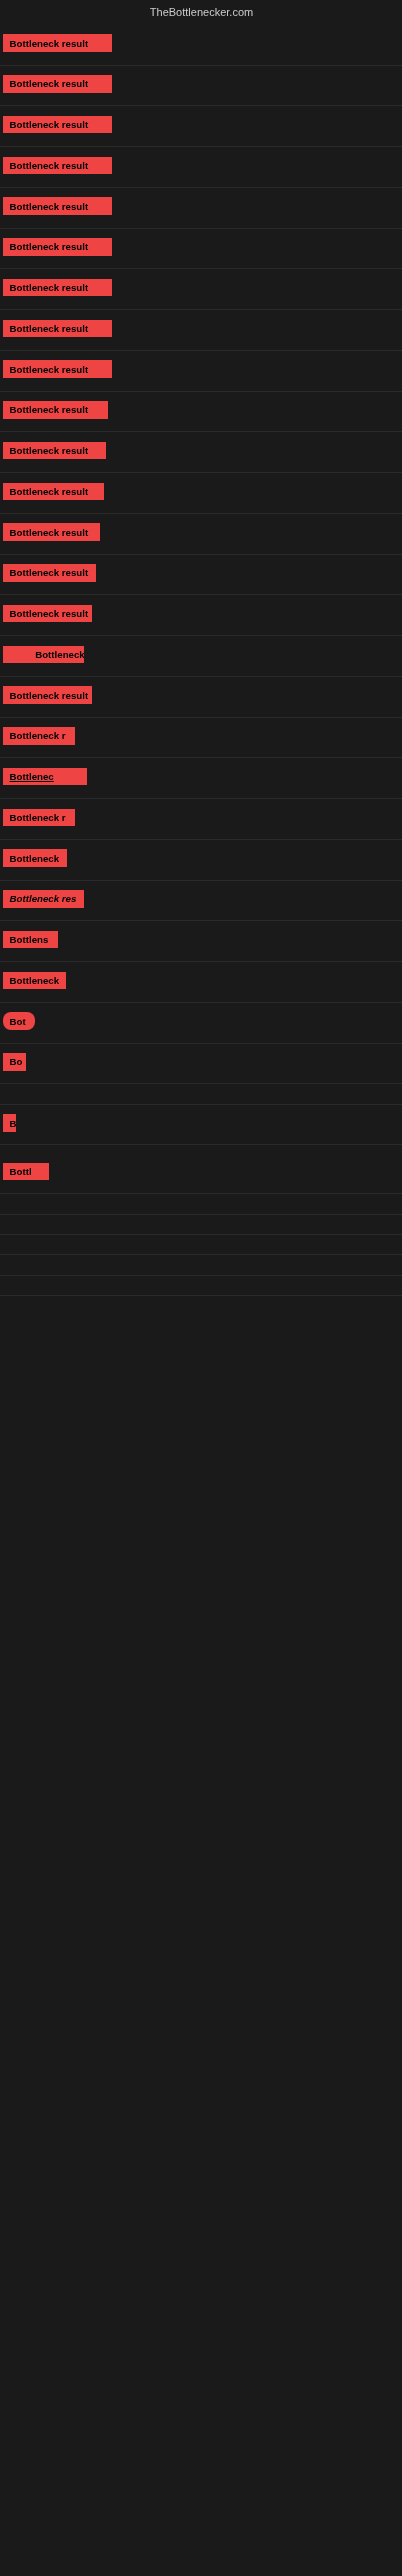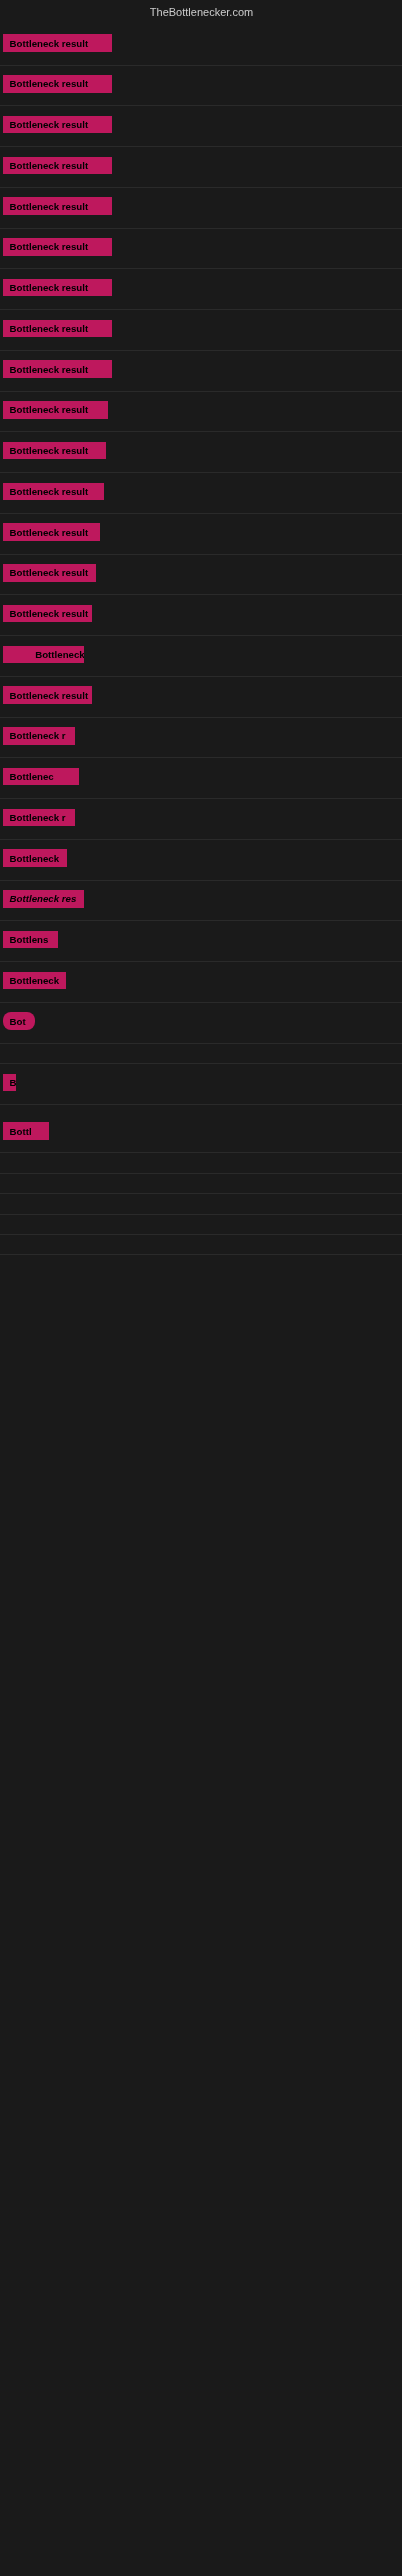--- a/index.html
+++ b/index.html
@@ -16,21 +16,21 @@
     }
     .site-title {
       text-align: center;
       color: #cccccc;
       font-size: 11px;
       padding: 6.4px 0;
       background-color: #1a1a1a;
     }
     .bottleneck-bar {
       display: inline-block;
-      background-color: #be185d;
+      background-color: #ef4444;
       color: #000000;
       font-size: 9.7px;
       font-weight: bold;
       padding: 3.2px 6.4px;
       white-space: nowrap;
       overflow: hidden;
     }
     .row {
       padding: 9.7px 3.2px;
       border-bottom: 0.8px solid #2a2a2a;
@@ -55,27 +55,28 @@
     <div class="row"><div class="bottleneck-bar" style="width: 109px;">Bottleneck result</div></div>
     <div class="row"><div class="bottleneck-bar" style="width: 105px;">Bottleneck result</div></div>
     <div class="row"><div class="bottleneck-bar" style="width: 103px;">Bottleneck result</div></div>
     <div class="row"><div class="bottleneck-bar" style="width: 101px;">Bottleneck result</div></div>
     <div class="row"><div class="bottleneck-bar" style="width: 97px;">Bottleneck result</div></div>
     <div class="row"><div class="bottleneck-bar" style="width: 93px;">Bottleneck result</div></div>
     <div class="row"><div class="bottleneck-bar" style="width: 89px;">Bottleneck result</div></div>
     <div class="row"><div class="bottleneck-bar" style="width: 81px; padding-left: 32px;">Bottleneck re</div></div>
     <div class="row"><div class="bottleneck-bar" style="width: 89px;">Bottleneck result</div></div>
     <div class="row"><div class="bottleneck-bar" style="width: 72px;">Bottleneck r</div></div>
-    <div class="row"><div class="bottleneck-bar" style="width: 76px;">Bottlenec</div></div>
+    <div class="row"><div class="bottleneck-bar" style="width: 84px; text-decoration: underline;">Bottlenec</div></div>
     <div class="row"><div class="bottleneck-bar" style="width: 72px;">Bottleneck r</div></div>
     <div class="row"><div class="bottleneck-bar" style="width: 64px;">Bottleneck</div></div>
     <div class="row"><div class="bottleneck-bar" style="width: 81px; font-style: italic;">Bottleneck res</div></div>
     <div class="row"><div class="bottleneck-bar" style="width: 55px;">Bottlens</div></div>
     <div class="row"><div class="bottleneck-bar" style="width: 63px;">Bottleneck</div></div>
     <div class="row"><div class="bottleneck-bar" style="width: 32px; border-radius: 8px;">Bot</div></div>
+    <div class="row"><div class="bottleneck-bar" style="width: 22.5px;">Bo</div></div>
     <div class="row"></div>
     <div class="row"><div class="bottleneck-bar" style="width: 11.3px;">B</div></div>
     <div class="row"><div class="bottleneck-bar" style="width: 46px; margin-top: 8px;">Bottl</div></div>
     <div class="row"></div>
     <div class="row"></div>
     <div class="row"></div>
     <div class="row"></div>
     <div class="row"></div>
   </div>
 

